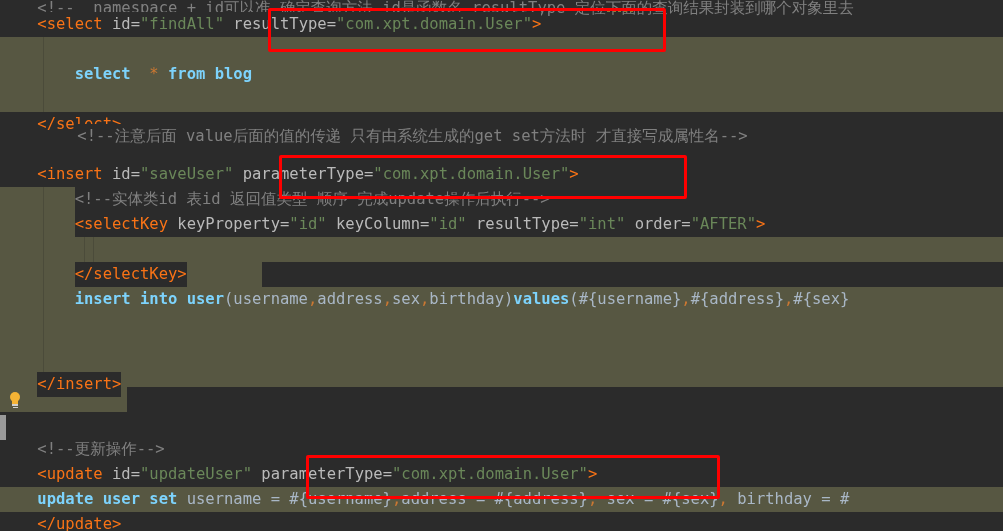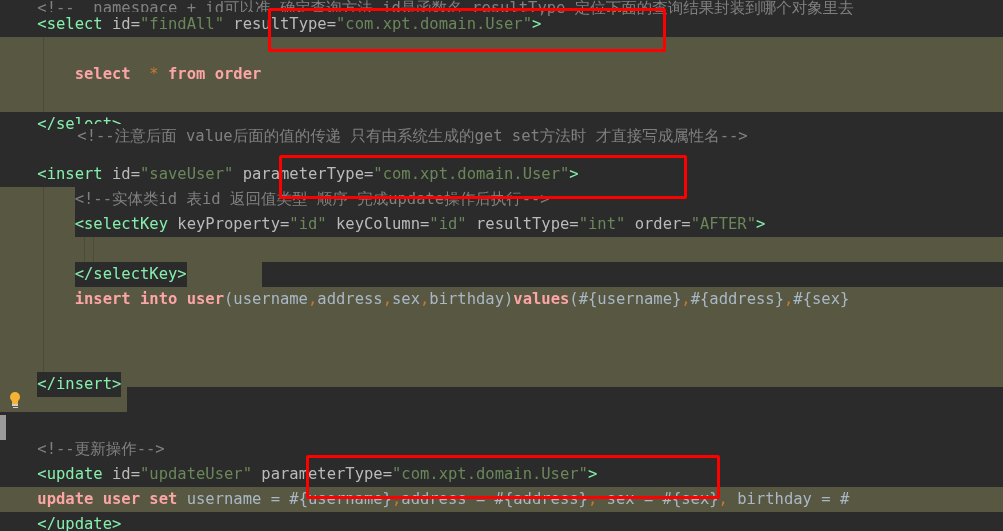--- a/index.html
+++ b/index.html
@@ -28,25 +28,25 @@
     height:25px;
     vertical-align:top;
   }
   .code.olive{background:transparent;}
   .indent{display:inline-block;background:transparent;height:25px;vertical-align:top;}
   
   .fullbar{
     position:absolute;left:0;width:1003px;height:25px;background:#2b2b2b;
   }
   
-  .tag      {color:#86efac;}
+  .tag      {color:#f97316;}
   .attr     {color:#bababa;}
   .str      {color:#6a8759;}
   .cmt      {color:#808080;}
-  .kw       {color:#fca5a5;font-weight:bold;}
+  .kw       {color:#7dd3fc;font-weight:bold;}
   .plain    {color:#a9b7c6;}
   .op       {color:#cc7832;}
   
   .guide{position:absolute;width:1px;background:#4b4b3a;}
   
   .bulb{
     position:absolute;left:8px;top:392px;width:14px;height:16px;
   }
   .bulb .glass{
     position:absolute;left:2px;top:0;width:10px;height:10px;border-radius:50%;
@@ -106,21 +106,21 @@
   <div id="guides">
       <div class="guide" style="left: 43px; top: 25px; height: 87px;"></div>
       <div class="guide" style="left: 43px; top: 175px; height: 212px;"></div>
       <div class="guide" style="left: 84px; top: 200px; height: 75px;"></div>
       <div class="guide" style="left: 93px; top: 228px; height: 34px;"></div>
     </div>
 
   <div id="lines">
       <div class="line" style="top: -4px;"><span class="indent">    </span><span class="code"><span class="cmt">&lt;!--  namespace + id可以准 确定查询方法 id是函数名 resultType 定位下面的查询结果封装到哪个对象里去</span></span></div>
       <div class="line" style="top: 12px;"><span class="indent">    </span><span class="code"><span class="tag">&lt;select</span><span class="plain"> </span><span class="attr">id=</span><span class="str">"findAll"</span><span class="plain"> </span><span class="attr">resultType=</span><span class="str">"com.xpt.domain.User"</span><span class="tag">&gt;</span></span></div>
-      <div class="line" style="top: 62px;"><span class="indent">        </span><span class="code olive"><span class="kw">select</span><span class="plain">  </span><span class="op">*</span><span class="plain"> </span><span class="kw">from</span><span class="plain"> </span><span class="kw">order</span></span></div>
+      <div class="line" style="top: 62px;"><span class="indent">        </span><span class="code olive"><span class="kw">select</span><span class="plain">  </span><span class="op">*</span><span class="plain"> </span><span class="kw">from</span><span class="plain"> </span><span class="kw">blog</span></span></div>
       <div class="line" style="top: 112px;"><span class="indent">    </span><span class="code"><span class="tag">&lt;/select&gt;</span></span></div>
       <div class="line" style="top: 124px; padding-left: 40px;"><span class="indent">    </span><span class="code"><span class="cmt">&lt;!--注意后面 value后面的值的传递 只有由系统生成的get set方法时 才直接写成属性名--&gt;</span></span></div>
       <div class="line" style="top: 162px;"><span class="indent">    </span><span class="code"><span class="tag">&lt;insert</span><span class="plain"> </span><span class="attr">id=</span><span class="str">"saveUser"</span><span class="plain"> </span><span class="attr">parameterType=</span><span class="str">"com.xpt.domain.User"</span><span class="tag">&gt;</span></span></div>
       <div class="line" style="top: 187px;"><span class="indent">        </span><span class="code"><span class="cmt">&lt;!--实体类id 表id 返回值类型 顺序 完成update操作后执行--&gt;</span></span></div>
       <div class="line" style="top: 212px;"><span class="indent">        </span><span class="code"><span class="tag">&lt;selectKey</span><span class="plain"> </span><span class="attr">keyProperty=</span><span class="str">"id"</span><span class="plain"> </span><span class="attr">keyColumn=</span><span class="str">"id"</span><span class="plain"> </span><span class="attr">resultType=</span><span class="str">"int"</span><span class="plain"> </span><span class="attr">order=</span><span class="str">"AFTER"</span><span class="tag">&gt;</span></span></div>
       <div class="line" style="top: 237px;"><span class="indent">            </span></div>
       <div class="line" style="top: 262px;"><span class="indent">        </span><span class="code"><span class="tag">&lt;/selectKey&gt;</span></span></div>
       <div class="line" style="top: 287px;"><span class="indent">        </span><span class="code olive"><span class="kw">insert into user</span><span class="plain">(username</span><span class="op">,</span><span class="plain">address</span><span class="op">,</span><span class="plain">sex</span><span class="op">,</span><span class="plain">birthday)</span><span class="kw">values</span><span class="plain">(#{username}</span><span class="op">,</span><span class="plain">#{address}</span><span class="op">,</span><span class="plain">#{sex}</span></span></div>
       <div class="line" style="top: 372px;"><span class="indent">    </span><span class="code"><span class="tag">&lt;/insert&gt;</span></span></div>
       <div class="line" style="top: 412px;"><span class="code"></span></div>

